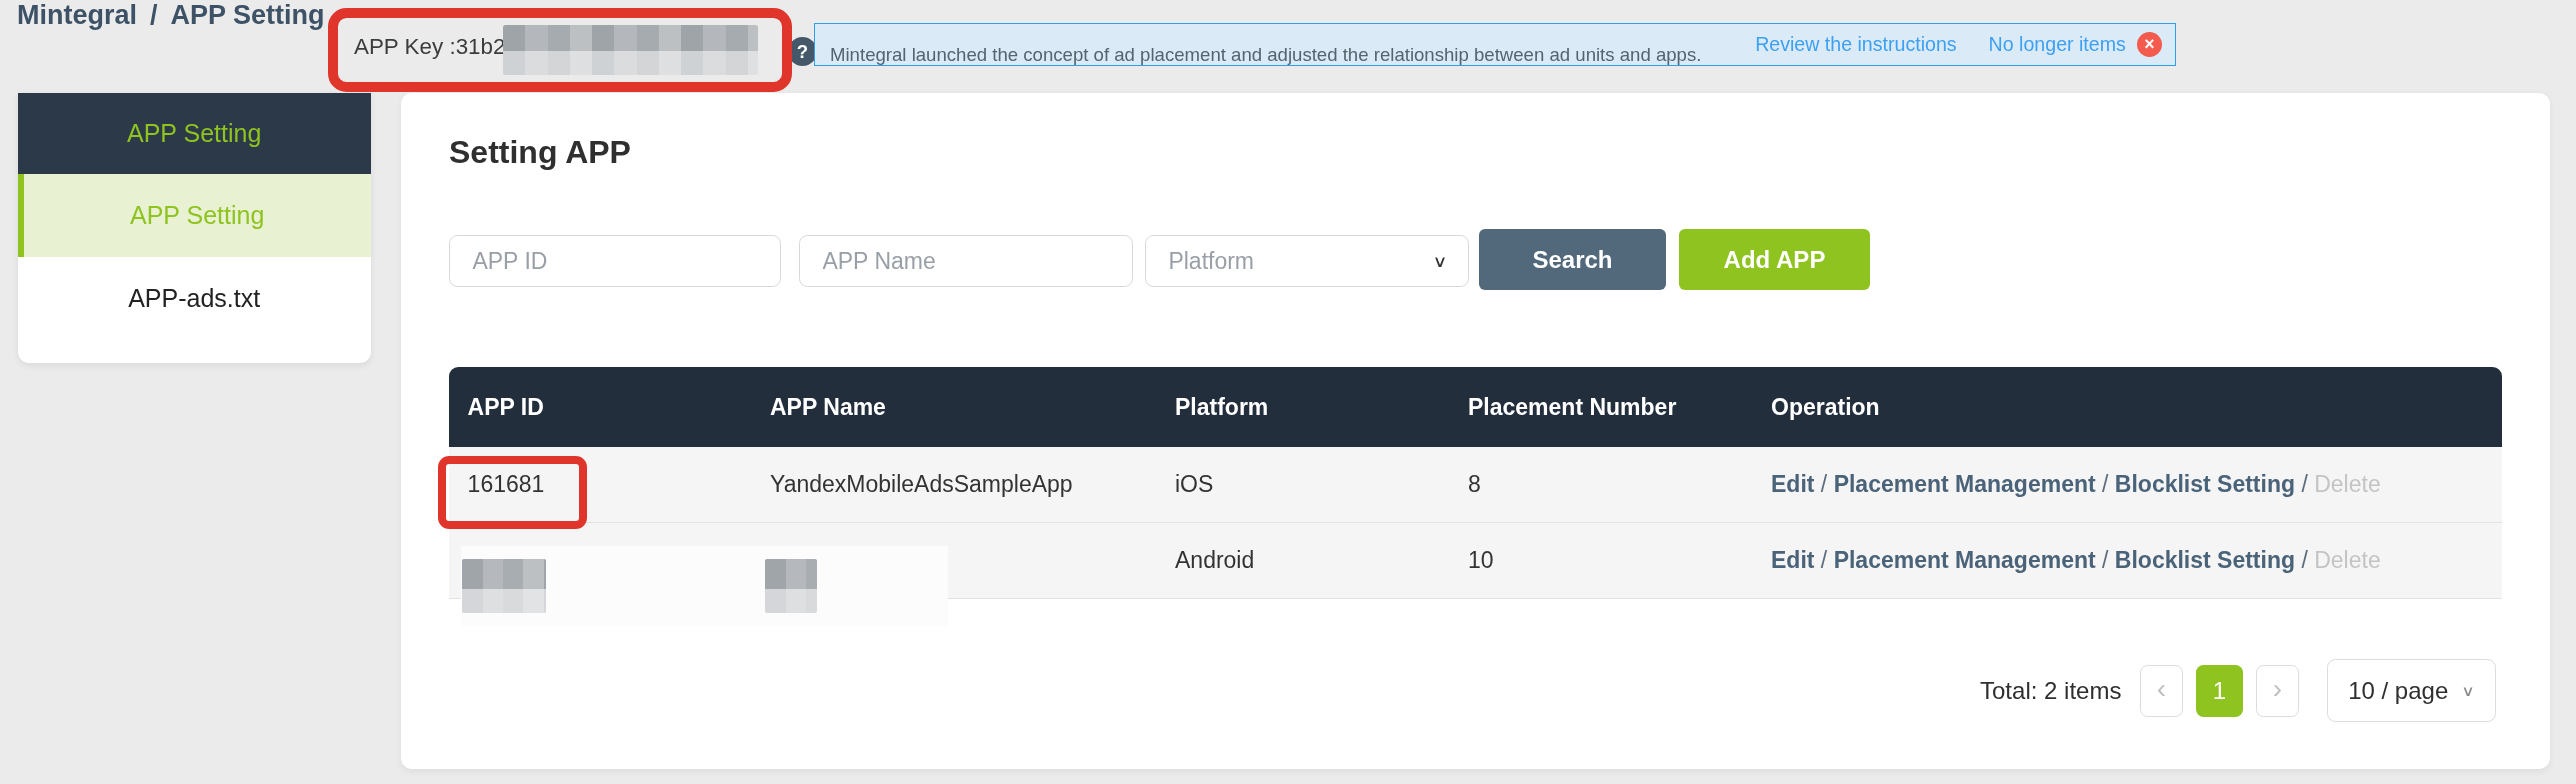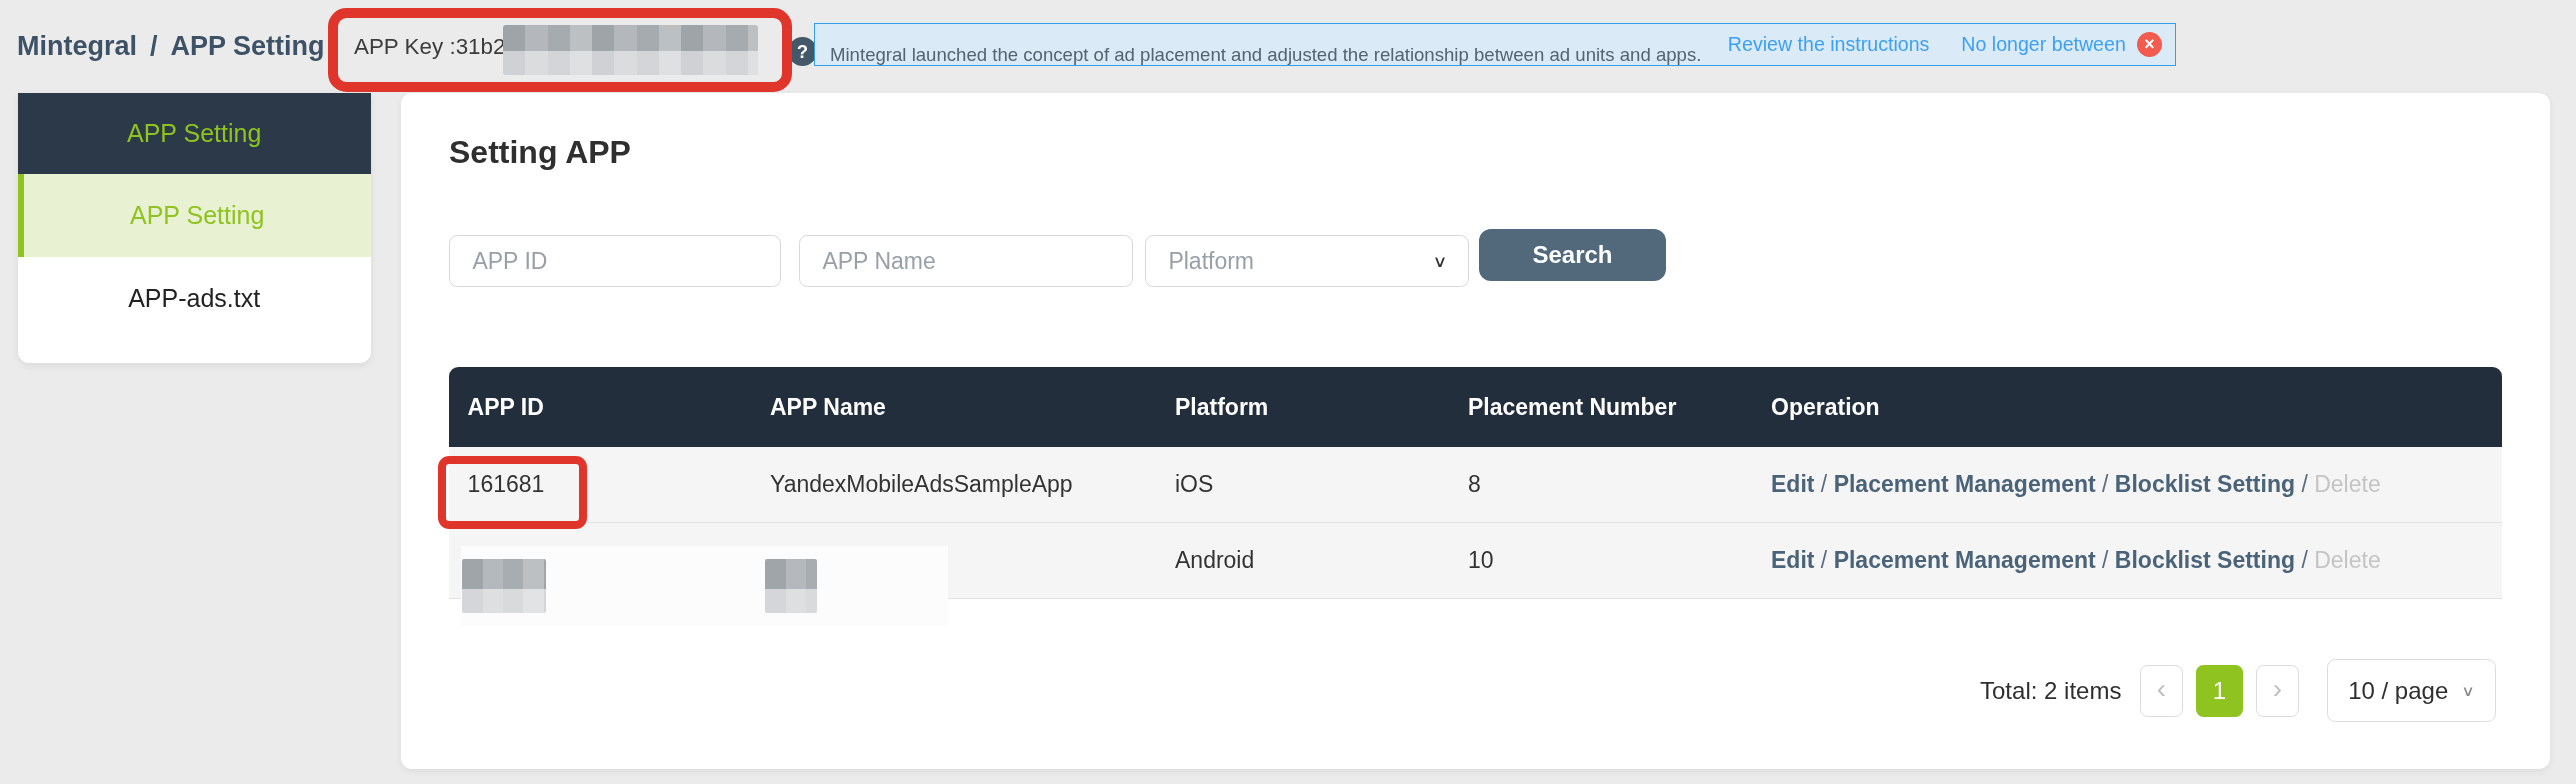--- a/index.html
+++ b/index.html
@@ -9,21 +9,21 @@
     font-family: "Liberation Sans", sans-serif;
     position: relative;
     overflow: hidden;
     color: #333;
   }
   .abs { position: absolute; }
 
   
   .breadcrumb {
     left: 17px; top: 0; height: 93px;
-    display: flex; align-items: center; gap: 13px;
+    display: flex; align-items: flex-start; gap: 13px;
     font-size: 27px; font-weight: bold; color: #3d5266;
     white-space: nowrap;
   }
   .appkey-text {
     left: 354px; top: 0; height: 93px;
     display: flex; align-items: center;
     font-size: 22.4px; color: #3c3c3c; white-space: nowrap;
   }
   .appkey-blur {
     left: 503px; top: 25px; width: 255px; height: 50px;
@@ -92,21 +92,21 @@
   }
   .filter-input::placeholder { color: #999fa6; }
   .filter-select {
     top: 142px; left: 744px; width: 324px; height: 52px;
     border: 1.9px solid #d8d8d8; border-radius: 8.4px; background: #fff;
     display: flex; align-items: center; justify-content: space-between;
     padding: 0 20.5px 0 22.4px; font-size: 23px; color: #999fa6; cursor: pointer;
   }
   .select-chevron { font-size: 20.5px; color: #333; transform: scaleY(.8); }
   .btn {
-    top: 136px; height: 52px; border: none; border-radius: 12px;
+    top: 136px; height: 61px; border: none; border-radius: 6px;
     color: #fff; font-size: 24px; font-weight: bold; cursor: pointer;
     font-family: "Liberation Sans", sans-serif;
   }
   .btn-search { left: 1078px; width: 187px; background: #51697b; }
   .btn-add   { left: 1278px; width: 191px; background: #8fc31f; }
 
   
   .table { left: 48px; top: 274px; width: 2053px; }
   .t-header {
     height: 80px; background: #232e3d; border-radius: 9.3px 9.3px 0 0;
@@ -188,21 +188,21 @@
 <div class="abs appkey-blur"></div>
 
 <div class="abs help-icon">
   <span>?</span>
 </div>
 
 <div class="abs banner">
   <span class="banner-msg">Mintegral launched the concept of ad placement and adjusted the relationship between ad units and apps.</span>
   <span class="banner-spacer"></span>
   <span class="banner-link">Review the instructions</span>
-  <span class="banner-link">No longer between</span>
+  <span class="banner-link">No longer items</span>
   <span class="banner-close">×</span>
 </div>
 
 <div class="abs sidebar">
   <div class="sidebar-header">
     <span>APP Setting</span>
   </div>
   <div class="sidebar-item active">
     <span>APP Setting</span>
   </div>
@@ -217,20 +217,21 @@
 
   <input class="abs filter-input" style="left: 48px; width: 332px;" placeholder="APP ID">
   <input class="abs filter-input" style="left: 398px; width: 334px;" placeholder="APP Name">
 
   <div class="abs filter-select">
     <span>Platform</span>
     <span class="select-chevron">∨</span>
   </div>
 
   <button class="abs btn btn-search">Search</button>
+  <button class="abs btn btn-add">Add APP</button>
 
   <div class="abs table">
     <div class="t-header">
       <div class="t-cell c1">APP ID</div>
       <div class="t-cell c2">APP Name</div>
       <div class="t-cell c3">Platform</div>
       <div class="t-cell c4">Placement Number</div>
       <div class="t-cell c5">Operation</div>
     </div>
 

